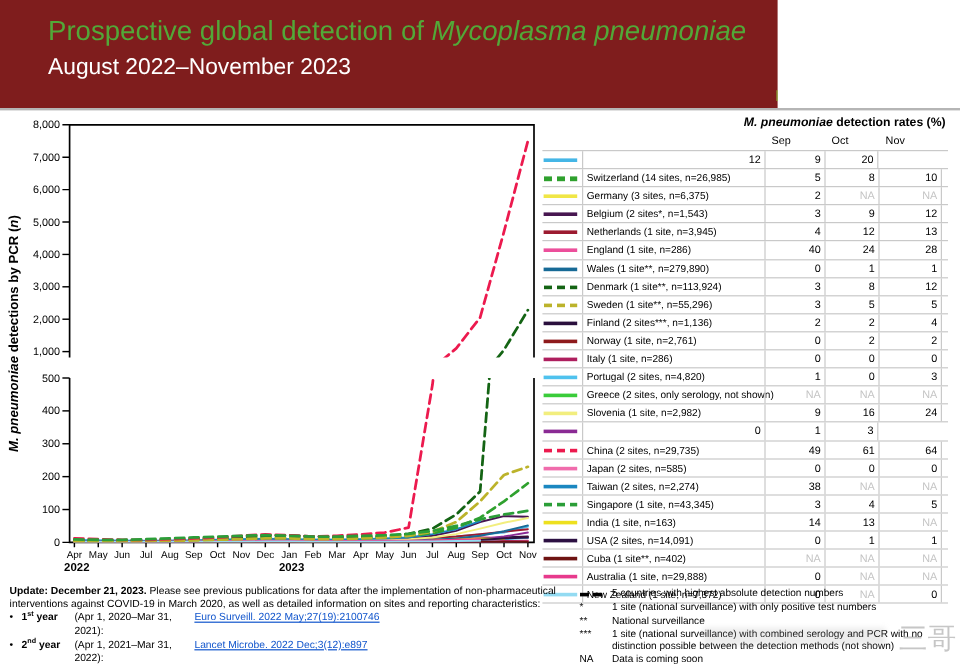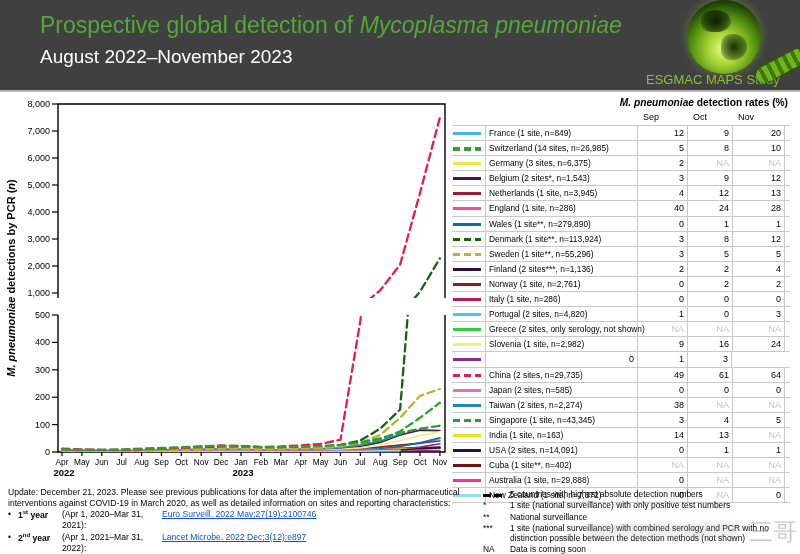--- a/index.html
+++ b/index.html
@@ -1,19 +1,19 @@
 <!DOCTYPE html>
 <html><head>
 <meta charset="utf-8">
 <style>
   html,body{margin:0;padding:0;background:#fff;}
   #page{position:relative;width:800px;height:554px;background:#fff;overflow:hidden;
         font-family:"Liberation Sans",sans-serif;color:#000;}
   
-  #hdr{position:absolute;left:0;top:0;width:800px;height:90px;background:#404040;overflow:hidden;}
+  #hdr{position:absolute;left:0;top:0;width:648px;height:90px;background:#7f1d1d;overflow:hidden;}
   #hdr-title{position:absolute;left:40px;top:12px;font-size:23px;color:#52a838;white-space:nowrap;}
   #hdr-title .it{font-style:italic;}
   #hdr-sub{position:absolute;left:40px;top:46px;font-size:19px;color:#fff;}
   #globe{position:absolute;left:687px;top:0px;width:74px;height:74px;border-radius:50%;
          background:radial-gradient(circle at 50% 66%, #eaff85 0%, #a6d437 26%, #55930f 52%, #1d4004 76%, #060c00 100%);
          box-shadow:0 0 10px rgba(140,200,40,.45);}
   #globe:before{content:"";position:absolute;left:14px;top:10px;width:30px;height:22px;border-radius:50% 60% 55% 45%;
          background:radial-gradient(circle,#0b1d02 0%,rgba(10,25,2,.6) 60%,rgba(0,0,0,0) 100%);}
   #globe:after{content:"";position:absolute;left:34px;top:34px;width:26px;height:26px;border-radius:45% 55% 60% 40%;
          background:radial-gradient(circle,#123002 0%,rgba(15,40,3,.55) 55%,rgba(0,0,0,0) 100%);}
@@ -32,21 +32,21 @@
   .trow{height:14.1px;line-height:14.1px;border-top:1px solid #c9c9c9;}
   .trow:last-child{border-bottom:1px solid #c9c9c9;}
   .trow .lbl{font-size:8.4px;white-space:nowrap;border-left:1px solid #c9c9c9;padding-left:3px;overflow:visible;}
   .trow .val{text-align:right;padding-right:3px;border-left:1px solid #c9c9c9;font-size:9px;}
   .trow .val:last-child{border-right:1px solid #c9c9c9;}
   .trow .val.na{color:#c4c4c4;}
   .swcell{position:relative;}
   .sw{position:absolute;left:1px;top:6px;width:28px;height:3px;}
   
   #foot-left{position:absolute;left:8px;top:487px;width:465px;font-size:8.6px;line-height:1.25;}
-  #foot-left b{font-weight:normal;}
+  #foot-left b{font-weight:bold;}
   .yr-row{display:grid;grid-template-columns:10px 44px 100px auto;margin-top:1px;}
   .yr-row .ylab{font-weight:bold;}
   .yr-row sup{font-size:6px;}
   .yr-row a{color:#1155cc;text-decoration:underline;cursor:pointer;}
   
   #foot-right{position:absolute;left:483px;top:489px;width:312px;font-size:8.4px;line-height:1.22;}
   .note-row{display:grid;grid-template-columns:27px auto;margin-bottom:1px;}
   .dashsym{display:inline-block;width:19px;height:3px;margin-top:4px;
            background:repeating-linear-gradient(90deg,#000 0 8px,transparent 8px 11px);}
   
@@ -218,21 +218,20 @@
       <div></div>
       <div>Sep</div>
       <div>Oct</div>
       <div>Nov</div>
     </div>
     <div id="rates-body">
         <div class="tgrid trow">
           <div class="swcell">
             <div class="sw" style="background: rgb(69, 182, 230);"></div>
           </div>
-          <div class="lbl">France (1 site, n=849)</div>
           <div class="val">12</div>
           <div class="val">9</div>
           <div class="val">20</div>
         </div>
         <div class="tgrid trow">
           <div class="swcell">
             <div class="sw" style="background: repeating-linear-gradient(90deg, rgb(47, 161, 46) 0px, rgb(47, 161, 46) 7px, transparent 7px, transparent 11px); height: 3.5px;"></div>
           </div>
           <div class="lbl">Switzerland (14 sites, n=26,985)</div>
           <div class="val">5</div>

